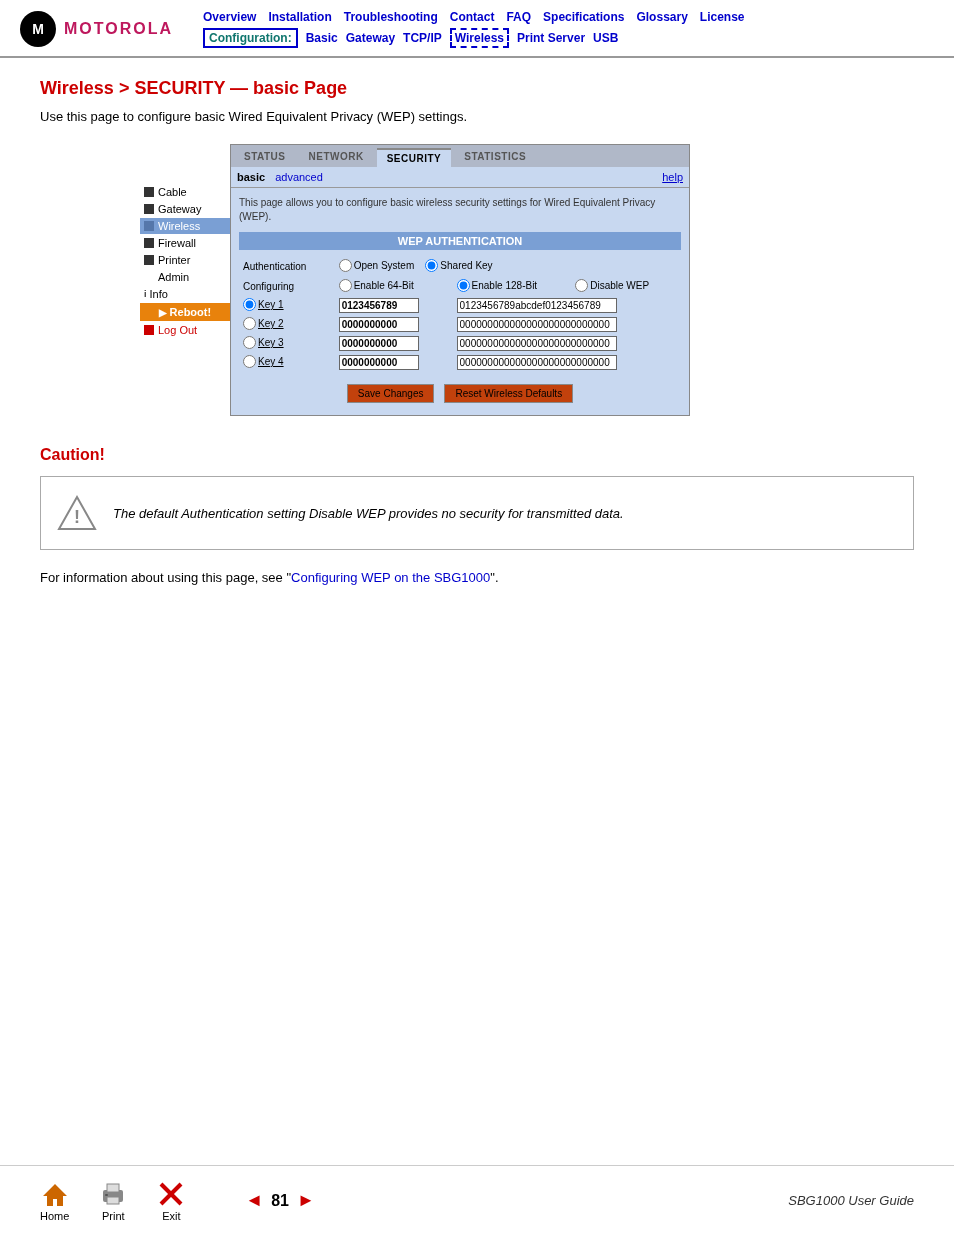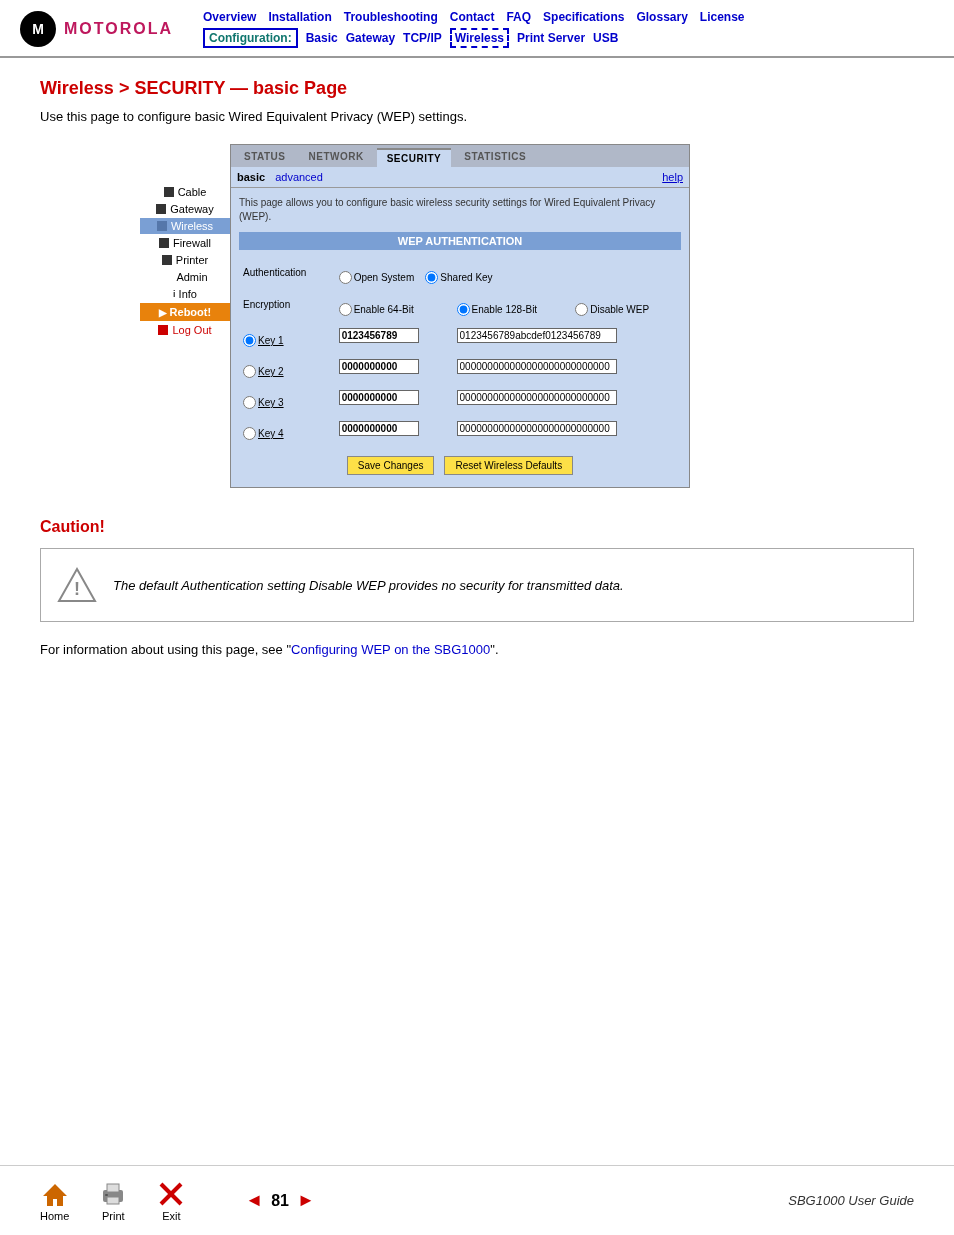--- a/index.html
+++ b/index.html
@@ -114,21 +114,20 @@
       margin-right: 0;
       margin-top: 40px;
     }
     .sidebar-item {
       display: flex;
       align-items: center;
       font-size: 11px;
       padding: 2px 4px;
       cursor: pointer;
       margin-bottom: 1px;
-      justify-content: center;
     }
     .sidebar-item .sq {
       width: 10px;
       height: 10px;
       background: #333;
       margin-right: 4px;
       flex-shrink: 0;
     }
     .sidebar-item.active {
       background: #7a9fd4;
@@ -272,21 +271,21 @@
     .btn-row {
       display: flex;
       justify-content: center;
       gap: 10px;
       margin-top: 8px;
       padding: 4px;
     }
     .panel-btn {
       font-size: 10px;
       padding: 3px 10px;
-      background: #fde047;
+      background: #c2410c;
       border: 1px solid #888;
       cursor: pointer;
     }
 
     
     .caution-title {
       color: #c00;
       font-size: 16px;
       font-weight: bold;
       margin-bottom: 12px;
@@ -374,21 +373,20 @@
       font-size: 13px;
       font-style: italic;
       color: #333;
     }
 
     .radio-label {
       display: inline-flex;
       align-items: center;
       gap: 2px;
       font-size: 10px;
-      margin-top: 12px;
     }
   </style>
 </head>
 <body>
 
 <div class="header">
   <div class="logo-area">
     <div class="motorola-logo">
       <svg width="28" height="28" viewBox="0 0 28 28">
         <circle cx="14" cy="14" r="13" fill="#000"></circle>
@@ -497,21 +495,21 @@
                   <input type="radio" name="auth" value="open" style=""> Open System
                 </label>
                 &nbsp;&nbsp;
                 <label class="radio-label">
                   <input type="radio" name="auth" value="shared" checked="" style=""> Shared Key
                 </label>
               </td>
             </tr>
 
             <tr class="enc-header">
-              <td>Encryption</td>
+              <td>Configuring</td>
               <td>
                 <label class="radio-label">
                   <input type="radio" name="enc" value="64" style=""> Enable 64-Bit
                 </label>
               </td>
               <td>
                 <label class="radio-label">
                   <input type="radio" name="enc" value="128" checked="" style=""> Enable 128-Bit
                 </label>
               </td>

